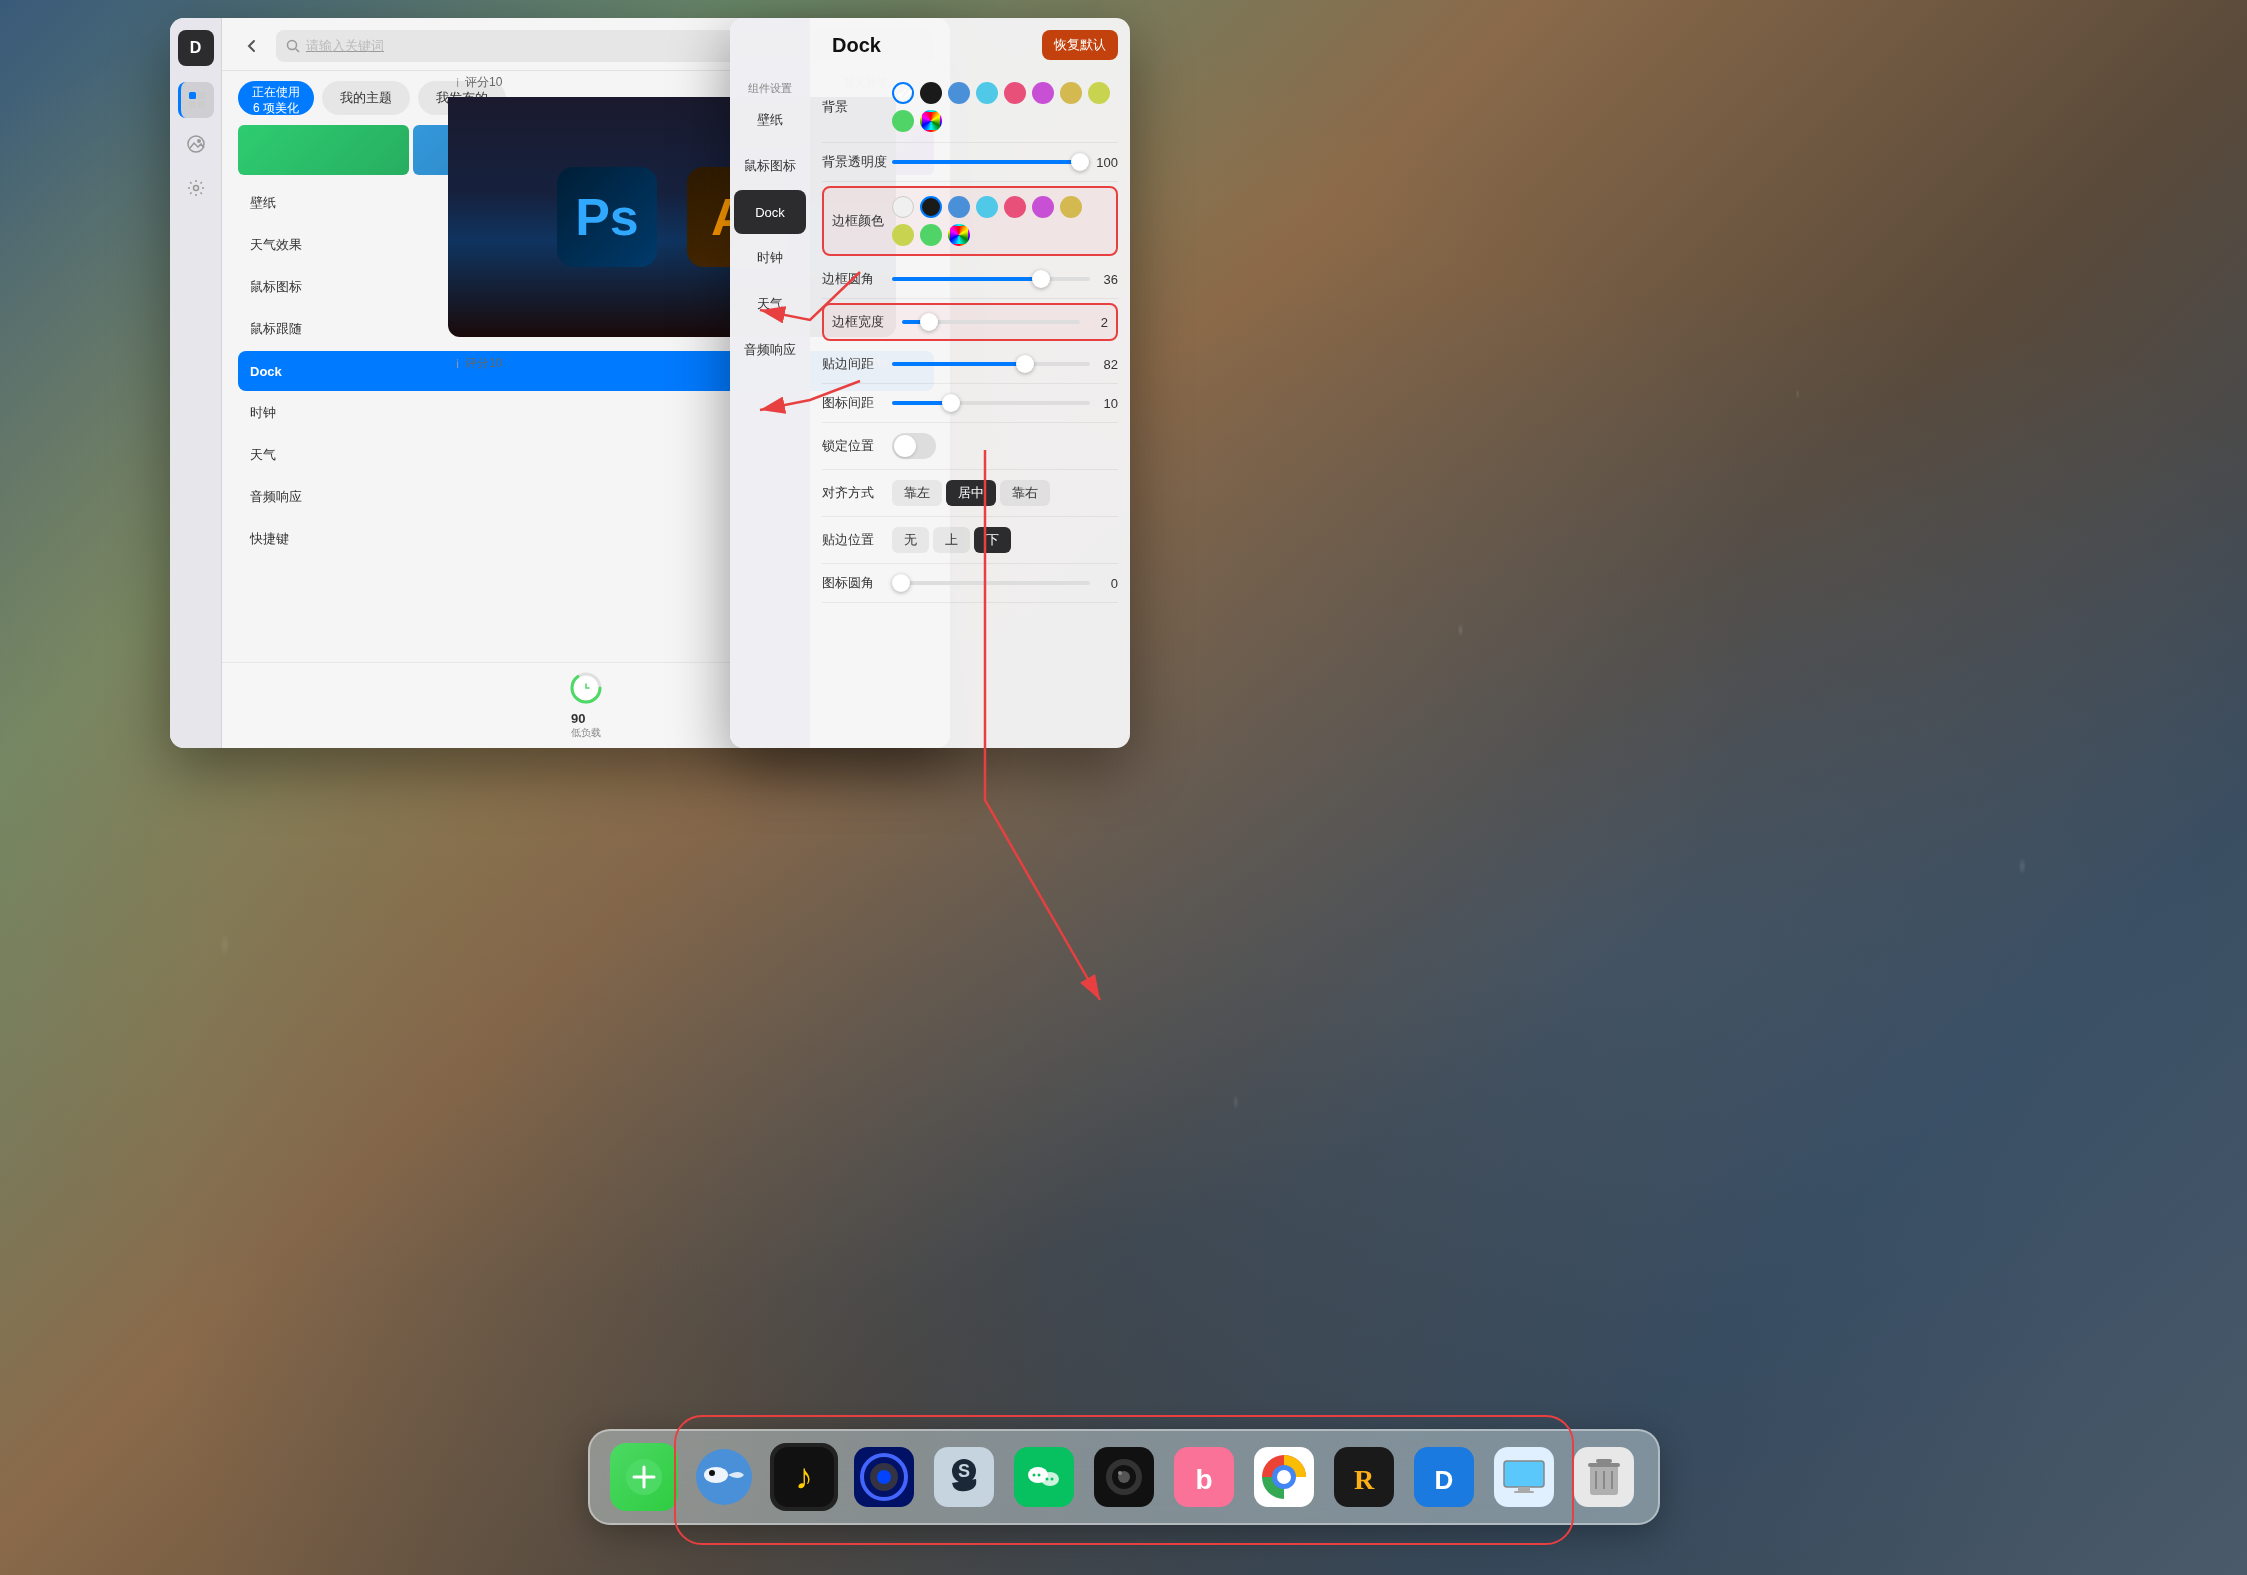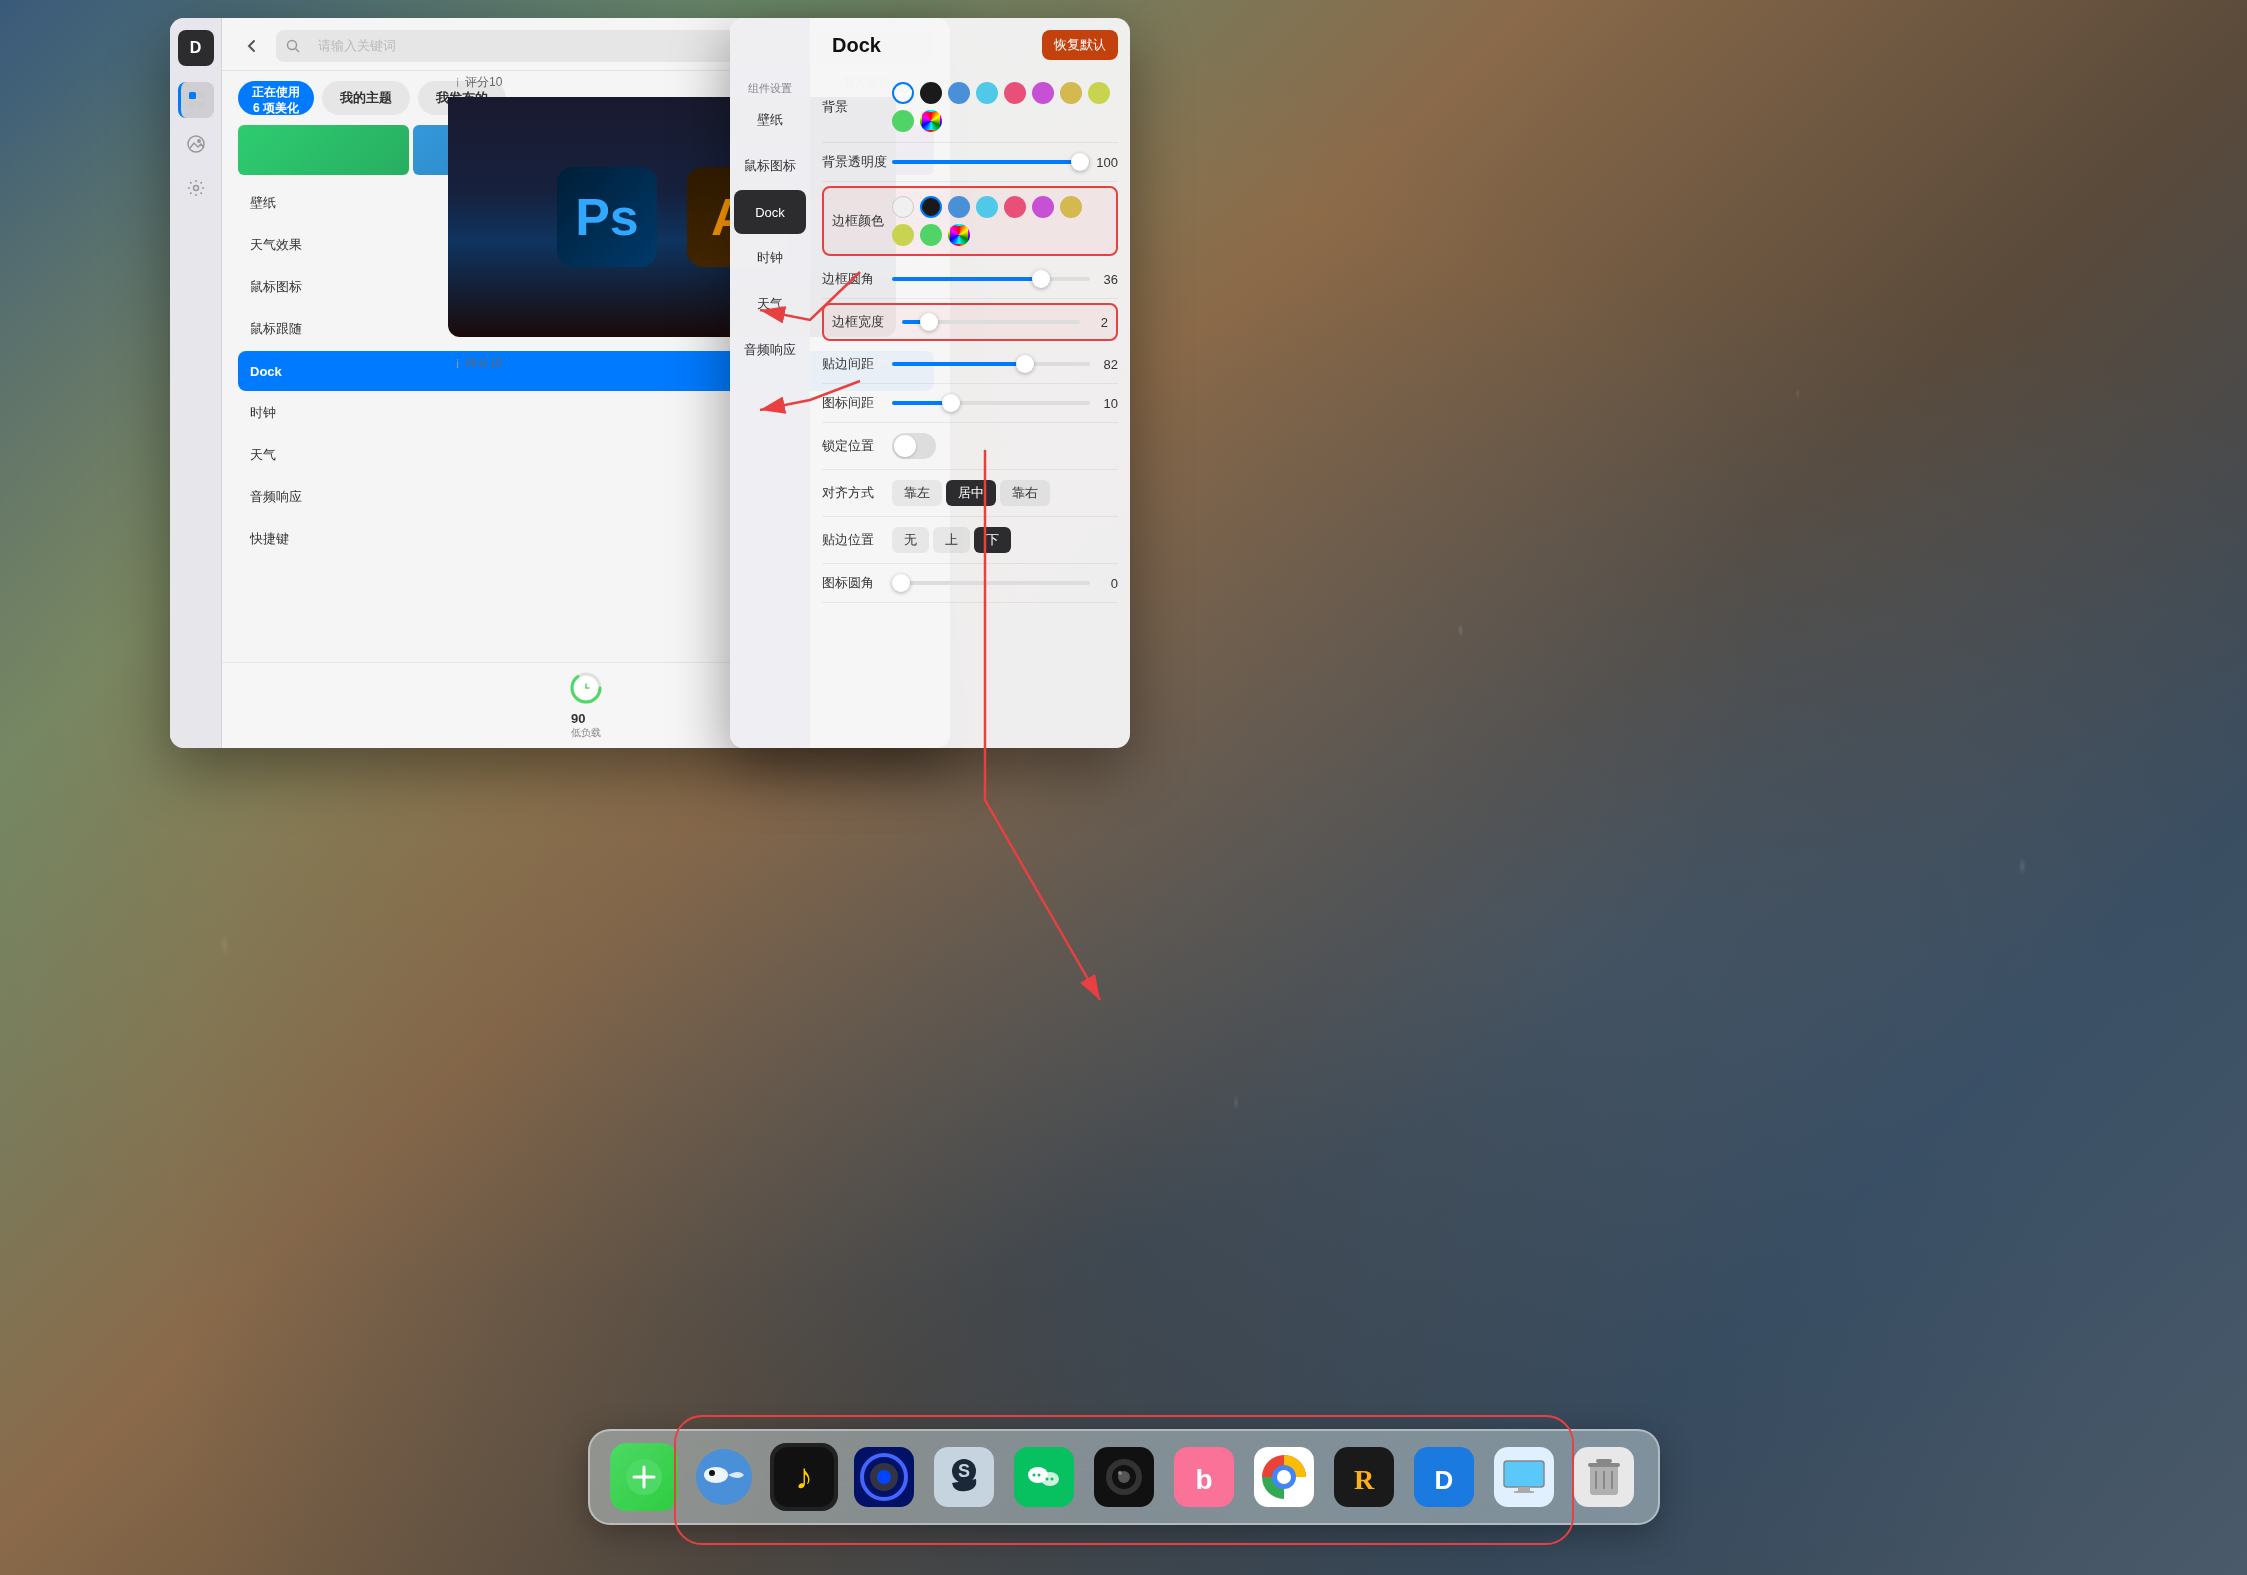--- a/index.html
+++ b/index.html
@@ -120,39 +120,40 @@
       cursor: pointer;
     }
     .search-bar {
       flex: 1;
       height: 32px;
       background: rgba(0,0,0,0.06);
       border-radius: 8px;
       display: flex;
       align-items: center;
       padding: 0 10px;
-      gap: 18px;
+      gap: 6px;
       color: #999;
       font-size: 13px;
+      text-decoration: underline;
     }
 
     
     .tabs-row {
       display: flex;
       gap: 8px;
       padding: 10px 16px;
     }
     .tab-btn {
       height: 34px;
       padding: 0 18px;
       border-radius: 20px;
       border: none;
       cursor: pointer;
       font-size: 13px;
-      font-weight: 700;
+      font-weight: 400;
     }
     .tab-btn.active {
       background: #007aff;
       color: white;
     }
     .tab-btn.inactive {
       background: rgba(0,0,0,0.06);
       color: #333;
     }
 

